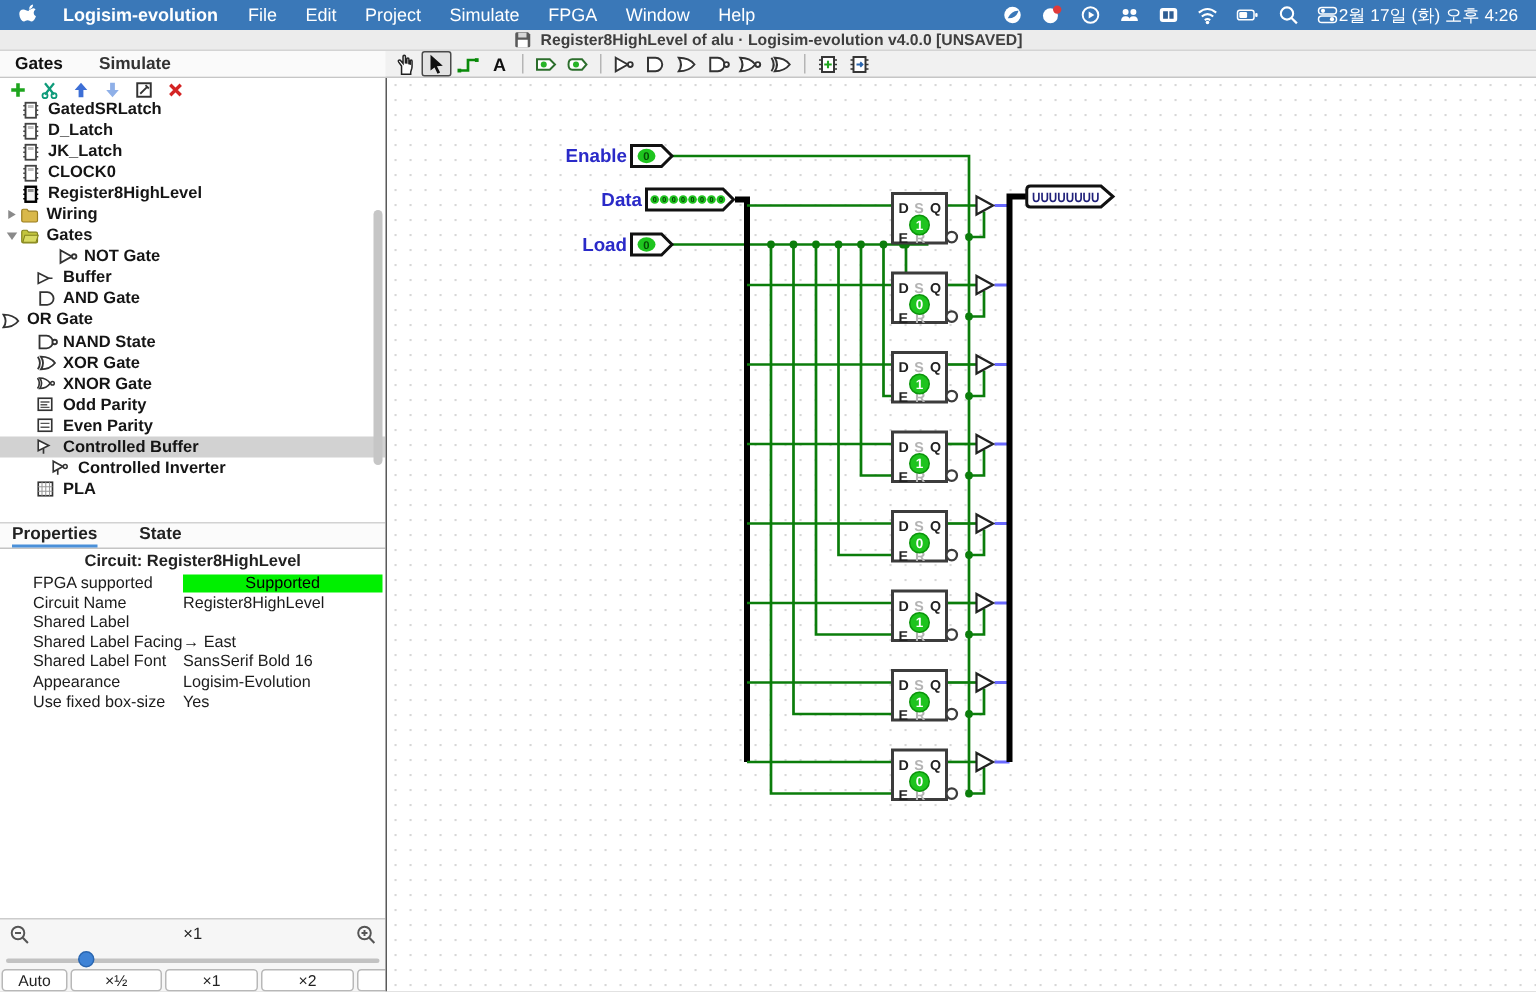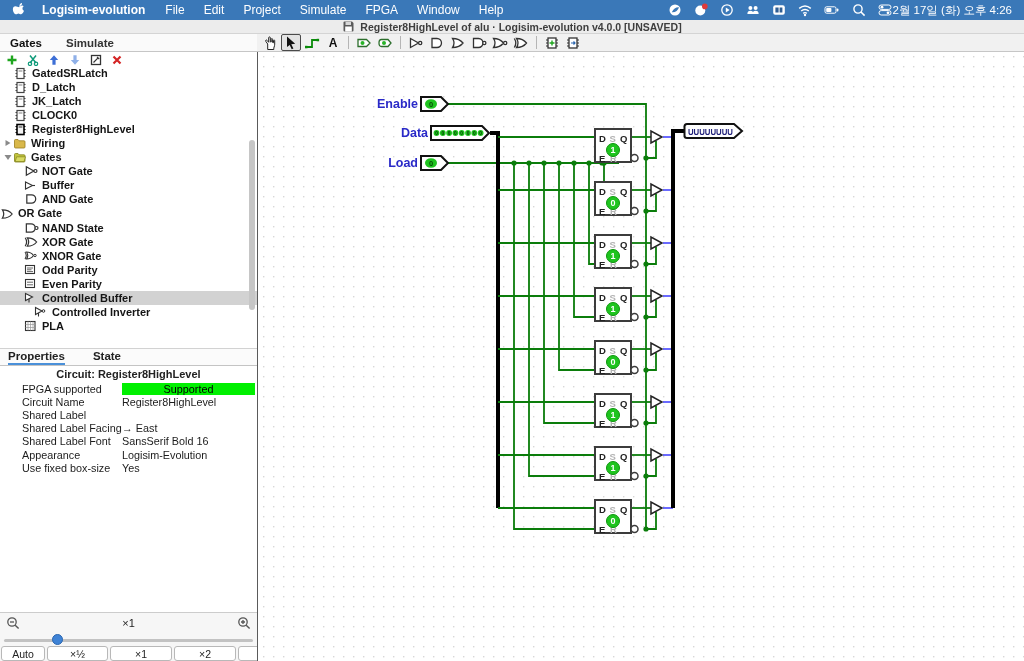--- a/index.html
+++ b/index.html
@@ -417,21 +417,21 @@
             </svg>
           </span>
           <span class="ticon">
             <svg width="13" height="13" viewBox="0 0 13 13" xmlns="http://www.w3.org/2000/svg">
               <path d="M1.5 3.5 Q1.5 2.5 2.5 2.5 H5 L6 3.8 H11 Q12 3.8 12 4.8 V10 Q12 11 11 11 H2.5 Q1.5 11 1.5 10 Z" fill="#c2c43d" stroke="#83831d" stroke-width="0.8"></path>
               <path d="M2.2 10.5 L3.6 5.8 H12.5 L11 10.5 Z" fill="#d8da62" stroke="#83831d" stroke-width="0.7"></path>
             </svg>
           </span>
           <span>Gates</span>
         </div>
-        <div class="tree-row" style="padding-left: 24px;">
+        <div class="tree-row" style="padding-left: 24px; margin-left: 14px;">
           <span class="ticon">
             <svg width="16" height="16" viewBox="0 0 16 16" xmlns="http://www.w3.org/2000/svg">
               <path d="M2.5 3.5 L10.5 8 L2.5 12.5 Z" stroke="#333" stroke-width="1.3" fill="#fff"></path>
               <circle cx="12.2" cy="8" r="1.6" stroke="#333" stroke-width="1.3" fill="#fff"></circle>
             </svg>
           </span>
           <span>NOT Gate</span>
         </div>
         <div class="tree-row" style="padding-left: 24px;">
           <span class="ticon">

